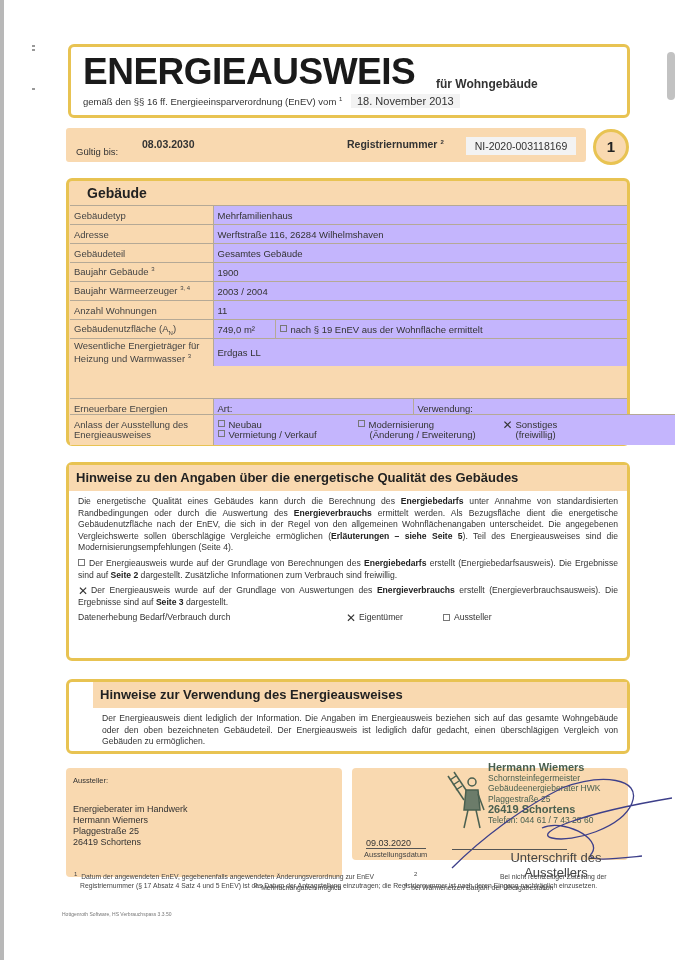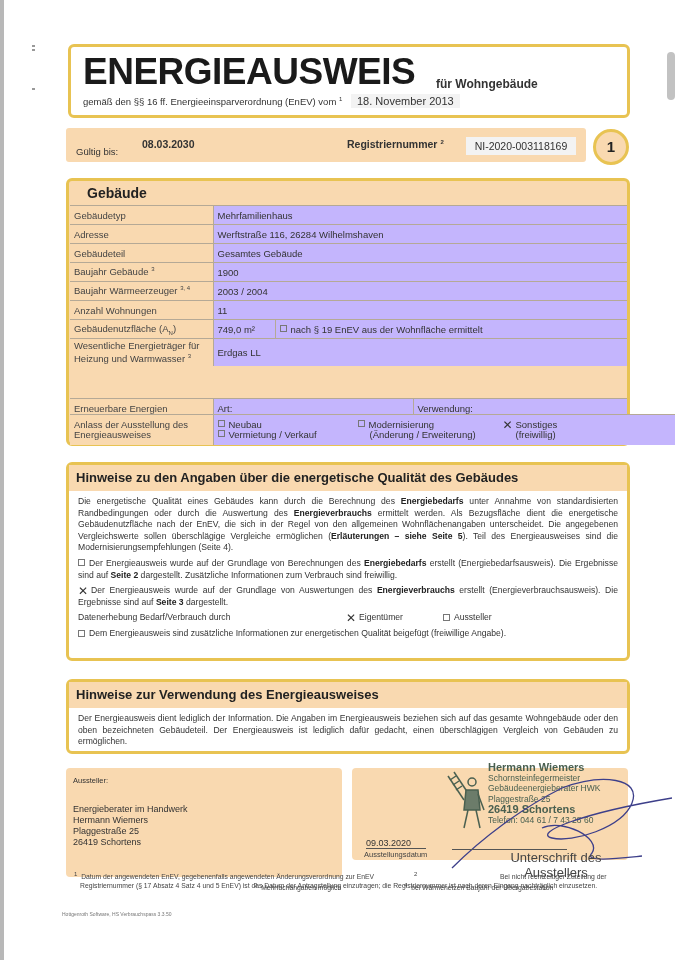--- a/index.html
+++ b/index.html
@@ -33,21 +33,21 @@
   .cb { display: inline-block; width: 7px; height: 7px; border: 1px solid #777; margin-right: 4px; vertical-align: middle; position: relative; top: -1px; }
   .xm { display: inline-block; width: 11px; font-size: 12px; margin-right: 2px; color: #333; line-height: 10px; vertical-align: middle; }
 
   .hint-box { left: 66px; top: 462px; width: 564px; height: 199px; background: #fff; }
   .hint-head { background: #f9d9b0; font-size: 13px; font-weight: bold; padding: 5px 7px; height: 26px; color: #222; }
   .hint-body { padding: 5px 9px 0 9px; font-size: 8.6px; line-height: 11.6px; color: #333; text-align: justify; }
   .hint-body p { margin-bottom: 4px; }
   .hint-body b { color: #222; }
   .row-inline { position: relative; height: 13px; margin-bottom: 3px; }
 
-  .use-box { left: 66px; top: 679px; width: 564px; height: 75px; background: #fff; }
+  .use-box { left: 66px; top: 679px; width: 564px; height: 75px; background: #fff; padding-left: 24px; }
 
   .issuer { position: absolute; left: 66px; top: 768px; width: 276px; height: 109px; background: #f9d9b0; border-radius: 4px; font-size: 9px; color: #333; }
   .issuer .lab { position: absolute; left: 7px; top: 8px; font-size: 7.5px; }
   .issuer .addr { position: absolute; left: 7px; top: 36px; line-height: 11px; }
   .sign { position: absolute; left: 352px; top: 768px; width: 276px; height: 92px; background: #f9d9b0; border-radius: 4px; }
   .sign-date { position: absolute; left: 14px; top: 70px; width: 60px; text-align: left; font-size: 9px; color: #333; border-bottom: 1px solid #555; }
   .sign-date-lbl { position: absolute; left: 12px; top: 82px; font-size: 7.5px; color: #444; }
   .sign-line { position: absolute; left: 100px; top: 81px; width: 115px; border-top: 1px solid #555; }
   .sign-lbl { position: absolute; left: 132px; top: 82px; font-size: 13px; color: #444; text-align: center; }
   .stamp { position: absolute; left: 136px; top: -6px; font-size: 8.5px; color: #4a6050; line-height: 10.5px; }
@@ -190,21 +190,20 @@
   <div class="hint-head">Hinweise zu den Angaben über die energetische Qualität des Gebäudes</div>
   <div class="hint-body">
     <p><span>Die energetische Qualität eines Gebäudes kann durch die Berechnung des </span><b>Energiebedarfs</b><span> unter Annahme von standardisierten Randbedingungen oder durch die Auswertung des </span><b>Energieverbrauchs</b><span> ermittelt werden. Als Bezugsfläche dient die energetische Gebäudenutzfläche nach der EnEV, die sich in der Regel von den allgemeinen Wohnflächenangaben unterscheidet. Die angegebenen Vergleichswerte sollen überschlägige Vergleiche ermöglichen (</span><b>Erläuterungen – siehe Seite 5</b><span>). Teil des Energieausweises sind die Modernisierungsempfehlungen (Seite 4).</span></p>
     <p><span class="cb"></span><span>Der Energieausweis wurde auf der Grundlage von Berechnungen des </span><b>Energiebedarfs</b><span> erstellt (Energiebedarfsausweis). Die Ergebnisse sind auf </span><b>Seite 2</b><span> dargestellt. Zusätzliche Informationen zum Verbrauch sind freiwillig.</span></p>
     <p><span class="xm">✕</span><span>Der Energieausweis wurde auf der Grundlage von Auswertungen des </span><b>Energieverbrauchs</b><span> erstellt (Energieverbrauchsausweis). Die Ergebnisse sind auf </span><b>Seite 3</b><span> dargestellt.</span></p>
     <div class="row-inline">
       <span>Datenerhebung Bedarf/Verbrauch durch</span>
       <span style="position:absolute;left:268px"><span class="xm">✕</span><span>Eigentümer</span></span>
       <span style="position:absolute;left:365px"><span class="cb"></span><span>Aussteller</span></span>
     </div>
-    <div><span class="cb"></span><span>Dem Energieausweis sind zusätzliche Informationen zur energetischen Qualität beigefügt (freiwillige Angabe).</span></div>
   </div>
 </div>
 
 <div class="box use-box">
   <div class="hint-head">Hinweise zur Verwendung des Energieausweises</div>
   <div class="hint-body">Der Energieausweis dient lediglich der Information. Die Angaben im Energieausweis beziehen sich auf das gesamte Wohngebäude oder den oben bezeichneten Gebäudeteil. Der Energieausweis ist lediglich dafür gedacht, einen überschlägigen Vergleich von Gebäuden zu ermöglichen.</div>
 </div>
 
 <div class="issuer">
   <div class="lab">Aussteller:</div>

